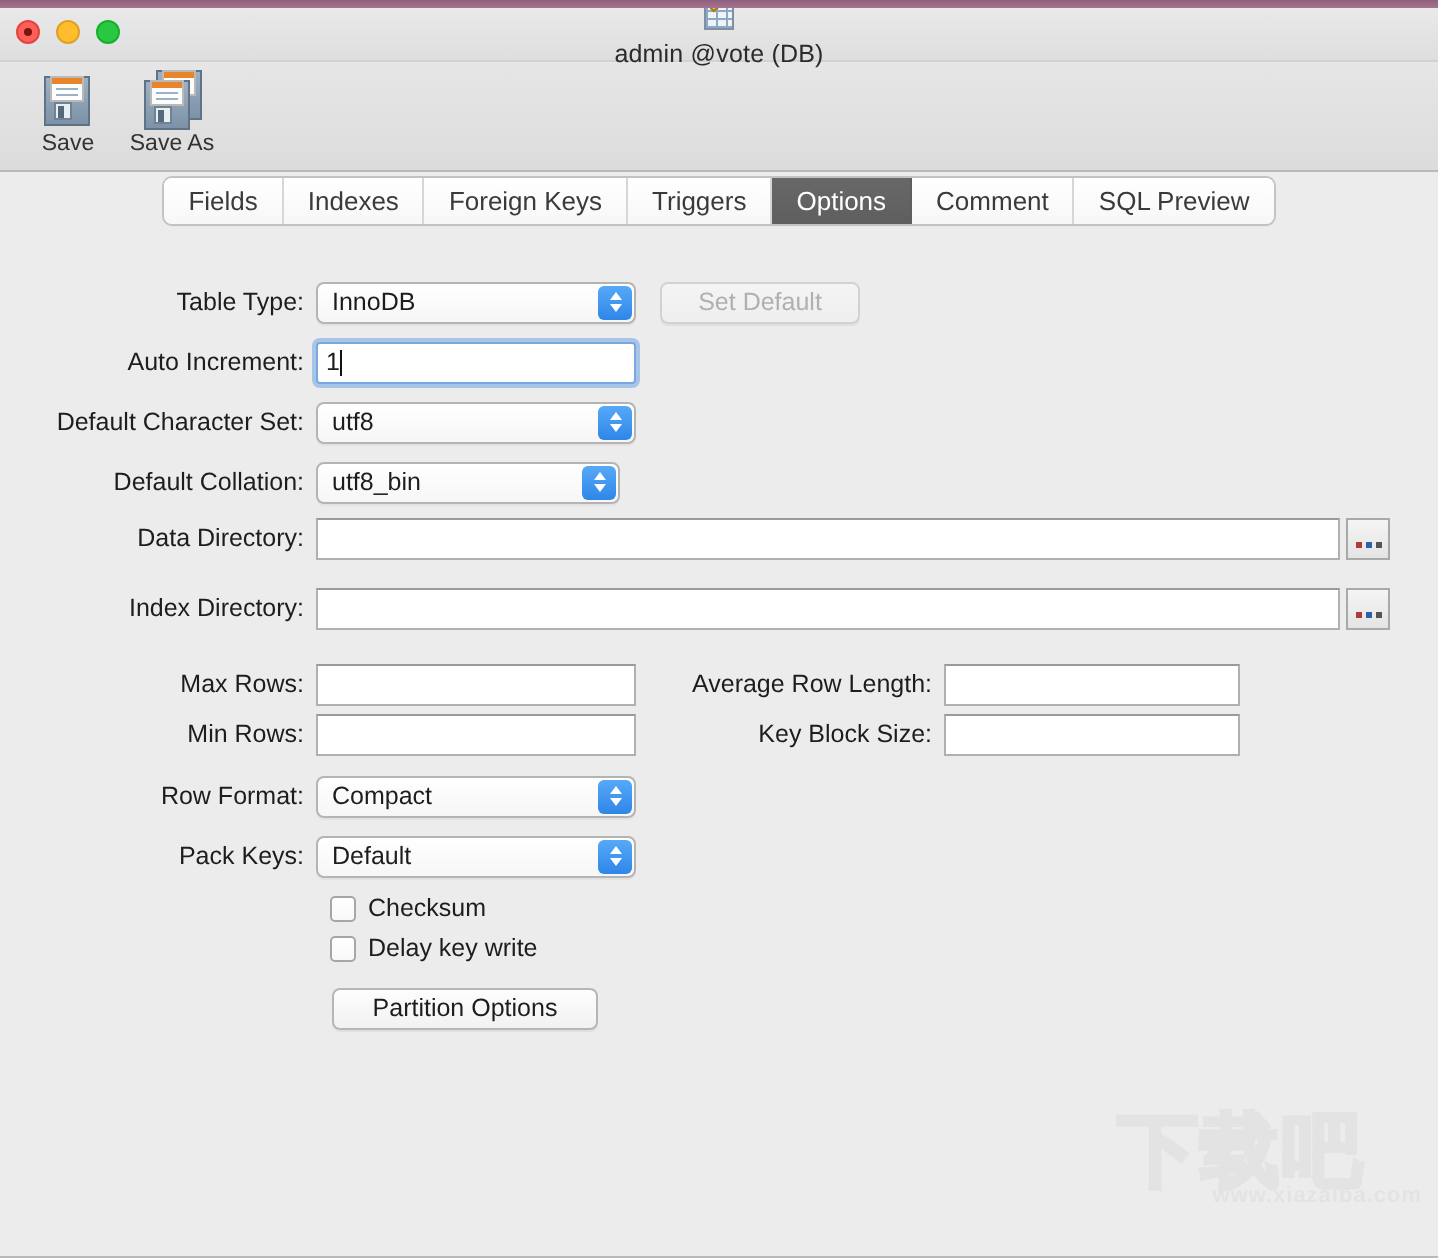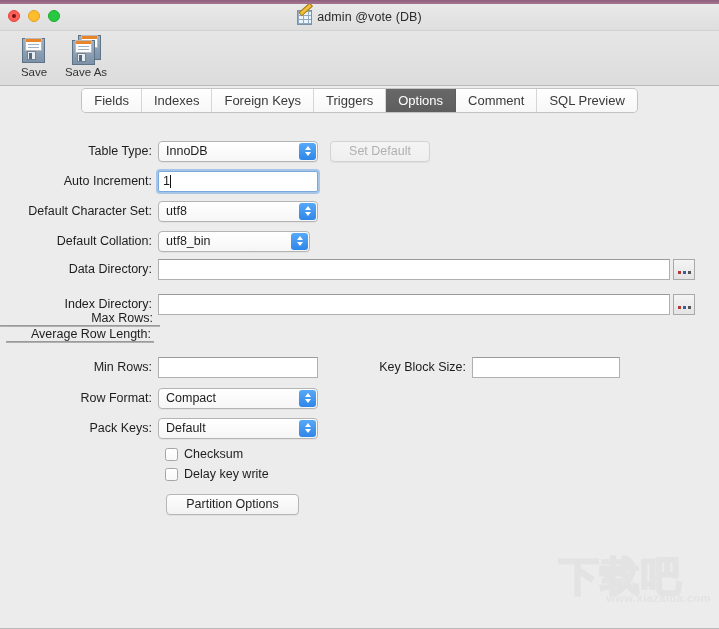--- a/index.html
+++ b/index.html
@@ -65,20 +65,21 @@
 
   #window-title-wrap {
     position: absolute;
     left: 0; right: 0; top: 0;
     height: 26px;
     display: flex;
     align-items: center;
     justify-content: center;
     gap: 5px;
     pointer-events: none;
+    flex-direction: column;
   }
   #title-icon {
     width: 15px; height: 15px;
     position: relative;
     flex: none;
   }
   #title-icon .sheet {
     position: absolute; inset: 0;
     background:
       repeating-linear-gradient(180deg, #8fa8c4 0 1px, transparent 1px 4px),
@@ -562,21 +563,21 @@
       <span class="tfield" style="width:512px;">
         <span></span>
       </span>
       <span class="browse-btn" style="margin-left:3px;">
           <i></i>
           <i></i>
           <i></i>
         </span>
     </div>
 
-    <div class="row" style="top:193px;flex-direction:column;">
+    <div class="row" style="top:213px;">
       <span class="flabel">Max Rows:</span>
       <span class="tfield" style="width:160px;">
         <span></span>
       </span>
       <span class="flabel" style="width:154px;">Average Row Length:</span>
       <span class="tfield" style="width:148px;">
         <span></span>
       </span>
     </div>
 

